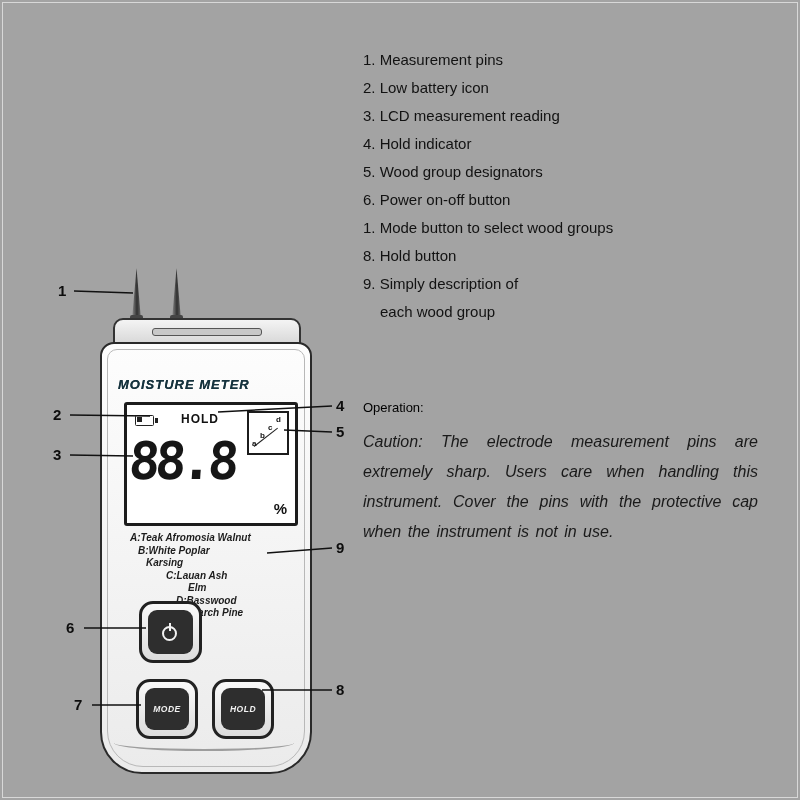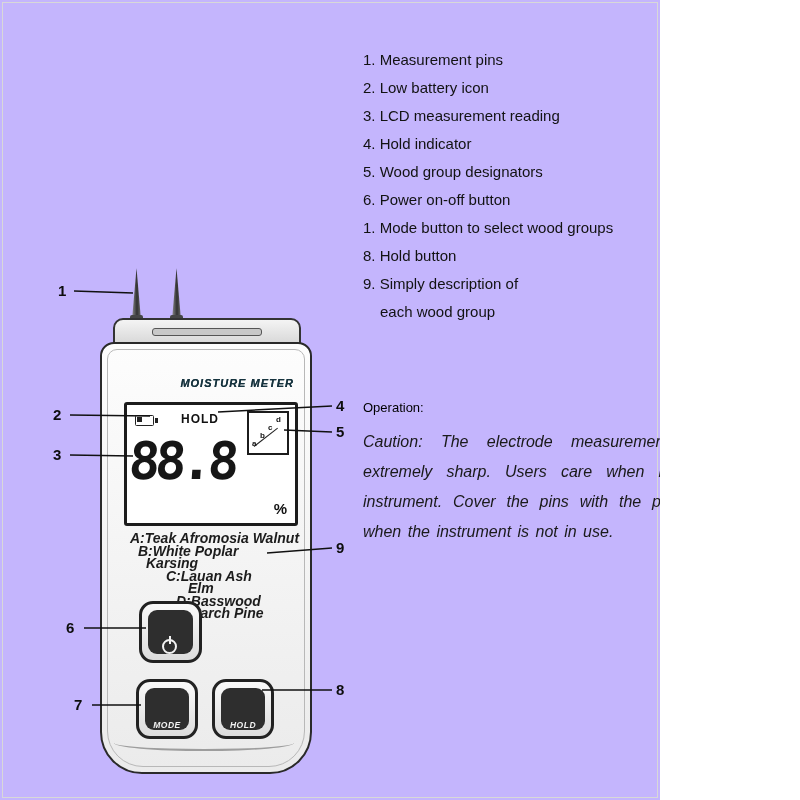--- a/index.html
+++ b/index.html
@@ -1,16 +1,16 @@
 <!DOCTYPE html>
 <html><head>
 <meta charset="utf-8">
 <style>
   html,body{margin:0;padding:0;background:#fff;}
-  .page{position:relative;width:660px;height:800px;background:#c4b5fd;
+  .page{position:relative;width:800px;height:800px;background:#a3a3a3;
         font-family:"Liberation Sans",sans-serif;color:#111;overflow:hidden;}
   .frame{position:absolute;inset:2px;border:1px solid #d8d8d8;pointer-events:none;}
 
   
   .parts-list{position:absolute;left:363px;top:46px;width:400px;}
   .parts-item{font-size:15px;line-height:28px;color:#121212;}
   .parts-item.indent{padding-left:17px;}
 
   
   .operation{position:absolute;left:363px;top:400px;width:395px;}
@@ -33,22 +33,22 @@
        border:2px solid #333;border-radius:10px 10px 2px 2px;}
   .cap-slot{position:absolute;left:37px;top:8px;width:108px;height:6px;
        background:#c8c8c8;border:1.5px solid #555;border-radius:3px;}
 
   .dev-body{position:absolute;left:100px;top:342px;width:208px;height:428px;
        background:linear-gradient(180deg,#fdfdfd,#ebebeb);
        border:2.5px solid #2a2a2a;border-radius:14px 14px 42px 42px;}
   .dev-body-inner{position:absolute;inset:5px;border:1px solid #b8b8b8;
        border-radius:10px 10px 36px 36px;}
 
-  .brand{position:absolute;left:118px;top:377px;width:176px;text-align:right;
-       font-size:11px;font-weight:bold;font-style:italic;letter-spacing:1px;
+  .brand{position:absolute;left:118px;top:377px;width:176px;text-align:left;
+       font-size:13px;font-weight:bold;font-style:italic;letter-spacing:1px;
        color:#16333e;text-shadow:0 0 0.5px #16333e;}
 
   .lcd{position:absolute;left:124px;top:402px;width:168px;height:118px;
        background:#ffffff;border:3px solid #1c1c1c;border-radius:3px;}
   .battery{position:absolute;left:8px;top:10px;width:17px;height:9px;
        border:1.5px solid #222;border-radius:1.5px;}
   .battery:before{content:"";position:absolute;left:1px;top:1px;width:5px;height:5px;background:#222;}
   .battery:after{content:"";position:absolute;right:-5px;top:2px;width:3px;height:5px;background:#222;}
   .hold-ind{position:absolute;left:54px;top:7px;font-size:12px;font-weight:bold;letter-spacing:1px;color:#111;}
   .group-box{position:absolute;left:120px;top:6px;width:38px;height:40px;border:2px solid #1c1c1c;}
@@ -58,28 +58,28 @@
   .gl-c{left:19px;top:10px;}
   .gl-d{left:27px;top:2px;}
   .group-arrow{position:absolute;left:5px;top:33px;width:30px;border-top:1.5px solid #222;
        transform:rotate(-38deg);transform-origin:left center;}
   .digits{position:absolute;left:2px;top:26px;width:130px;
        font-family:"DejaVu Sans Mono",monospace;font-size:52px;font-weight:bold;
        letter-spacing:-5px;color:#161616;transform:skewX(-4deg);}
   .unit{position:absolute;right:8px;bottom:6px;font-size:15px;font-weight:bold;color:#111;}
 
   .wood-groups{position:absolute;left:130px;top:532px;width:174px;
-       font-size:14px;font-weight:bold;font-style:italic;color:#1c1c1c;line-height:12.5px;}
+       font-size:10px;font-weight:bold;font-style:italic;color:#1c1c1c;line-height:12.5px;}
   .wg1{margin-left:8px;} .wg2{margin-left:16px;} .wg3{margin-left:36px;}
   .wg4{margin-left:58px;} .wg5{margin-left:46px;} .wg6{margin-left:62px;}
 
   .btn{position:absolute;border:3px solid #222;border-radius:14px;
        background:linear-gradient(#fafafa,#dcdcdc);}
   .btn-inner{position:absolute;inset:6px;background:#2e2e2e;border-radius:9px;
-       display:flex;align-items:flex-end;justify-content:center;}
+       display:flex;align-items:center;justify-content:center;}
   .power-btn{left:139px;top:601px;width:57px;height:56px;}
   .mode-btn{left:136px;top:679px;width:56px;height:54px;}
   .hold-btn{left:212px;top:679px;width:56px;height:54px;}
   .power-glyph{position:relative;width:17px;height:17px;display:block;}
   .pg-circle{position:absolute;left:0;top:2px;width:15px;height:15px;
        border:2px solid #f2f2f2;border-radius:50%;box-sizing:border-box;}
   .pg-bar{position:absolute;left:6.5px;top:-1px;width:2.5px;height:8px;background:#f2f2f2;}
   .btn-text{color:#f2f2f2;font-size:8.5px;font-weight:bold;font-style:italic;letter-spacing:0.5px;}
 
   .seam{position:absolute;left:114px;top:735px;width:180px;height:14px;

